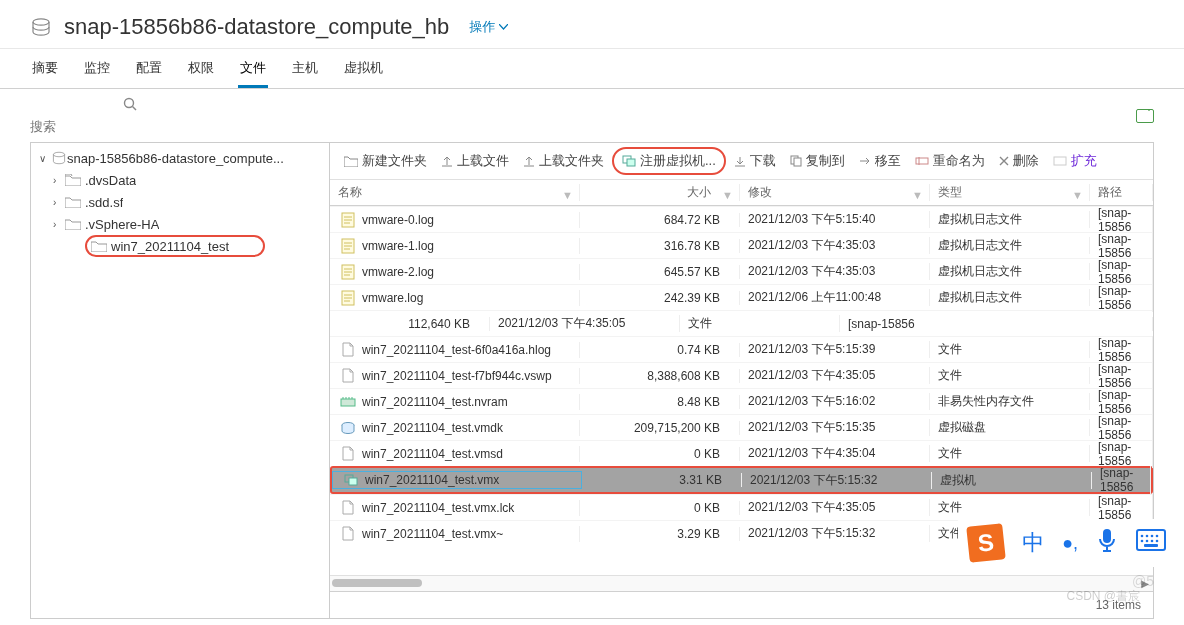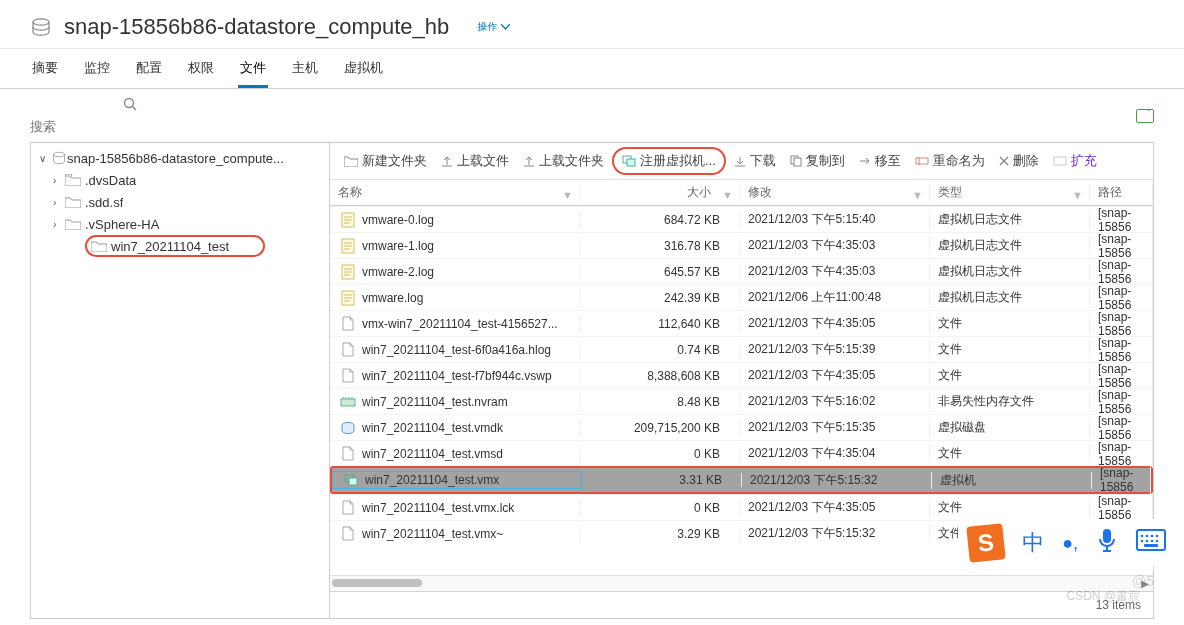--- a/index.html
+++ b/index.html
@@ -1,21 +1,21 @@
 <!DOCTYPE html>
 <html><head>
 <meta charset="utf-8">
 <style>
 * { box-sizing: border-box; margin: 0; padding: 0; }
 body { font-family: "Segoe UI", "Microsoft YaHei", sans-serif; font-size: 13px; color: #333; background: #fff; width: 1184px; height: 625px; overflow: hidden; position: relative; }
 
 .header { padding: 14px 30px 8px 30px; display: flex; align-items: center; gap: 12px; border-bottom: 1px solid #e8e8e8; }
 .ds-icon { width: 22px; height: 22px; display: inline-flex; align-items: center; justify-content: center; }
 .page-title { font-size: 22px; font-weight: 400; color: #333; }
-.actions-dd { color: #0079b8; font-size: 10px; cursor: pointer; margin-left: 16px; display: flex; align-items: center; gap: 4px; }
+.actions-dd { color: #0079b8; font-size: 13px; cursor: pointer; margin-left: 8px; display: flex; align-items: center; gap: 4px; }
 
 .tabs { display: flex; gap: 22px; padding: 0 30px; border-bottom: 1px solid #d0d0d0; }
 .tab { padding: 10px 2px 8px 2px; cursor: pointer; color: #333; border-bottom: 3px solid transparent; }
 .tab.active { border-bottom: 3px solid #0079b8; color: #000; }
 
 .search-bar { padding: 8px 30px; display: flex; align-items: center; justify-content: space-between; }
 .search-left { display: flex; align-items: center; gap: 8px; flex-direction: column; }
 .search-input { border: none; outline: none; font-size: 13px; width: 200px; color: #666; }
 .plus-box { width: 18px; height: 14px; border: 1px solid #4a9b4a; border-radius: 2px; position: relative; display: inline-block; }
 
@@ -281,28 +281,20 @@
               </svg>
             </span>
             <span>vmware.log</span>
           </div>
           <div class="col c-size">242.39 KB</div>
           <div class="col c-mod">2021/12/06 上午11:00:48</div>
           <div class="col c-type">虚拟机日志文件</div>
           <div class="col c-path">[snap-15856</div>
         </div>
         <div class="row">
-          <div class="col c-name">
-            <span class="file-ico">
-              <svg width="12" height="15" viewBox="0 0 12 15">
-                <path d="M1 1 L8 1 L11 4 L11 14 L1 14 Z M8 1 L8 4 L11 4" fill="#fff" stroke="#aaa"></path>
-              </svg>
-            </span>
-            <span>vmx-win7_20211104_test-4156527...</span>
-          </div>
           <div class="col c-size">112,640 KB</div>
           <div class="col c-mod">2021/12/03 下午4:35:05</div>
           <div class="col c-type">文件</div>
           <div class="col c-path">[snap-15856</div>
         </div>
         <div class="row">
           <div class="col c-name">
             <span class="file-ico">
               <svg width="12" height="15" viewBox="0 0 12 15">
                 <path d="M1 1 L8 1 L11 4 L11 14 L1 14 Z M8 1 L8 4 L11 4" fill="#fff" stroke="#aaa"></path>

